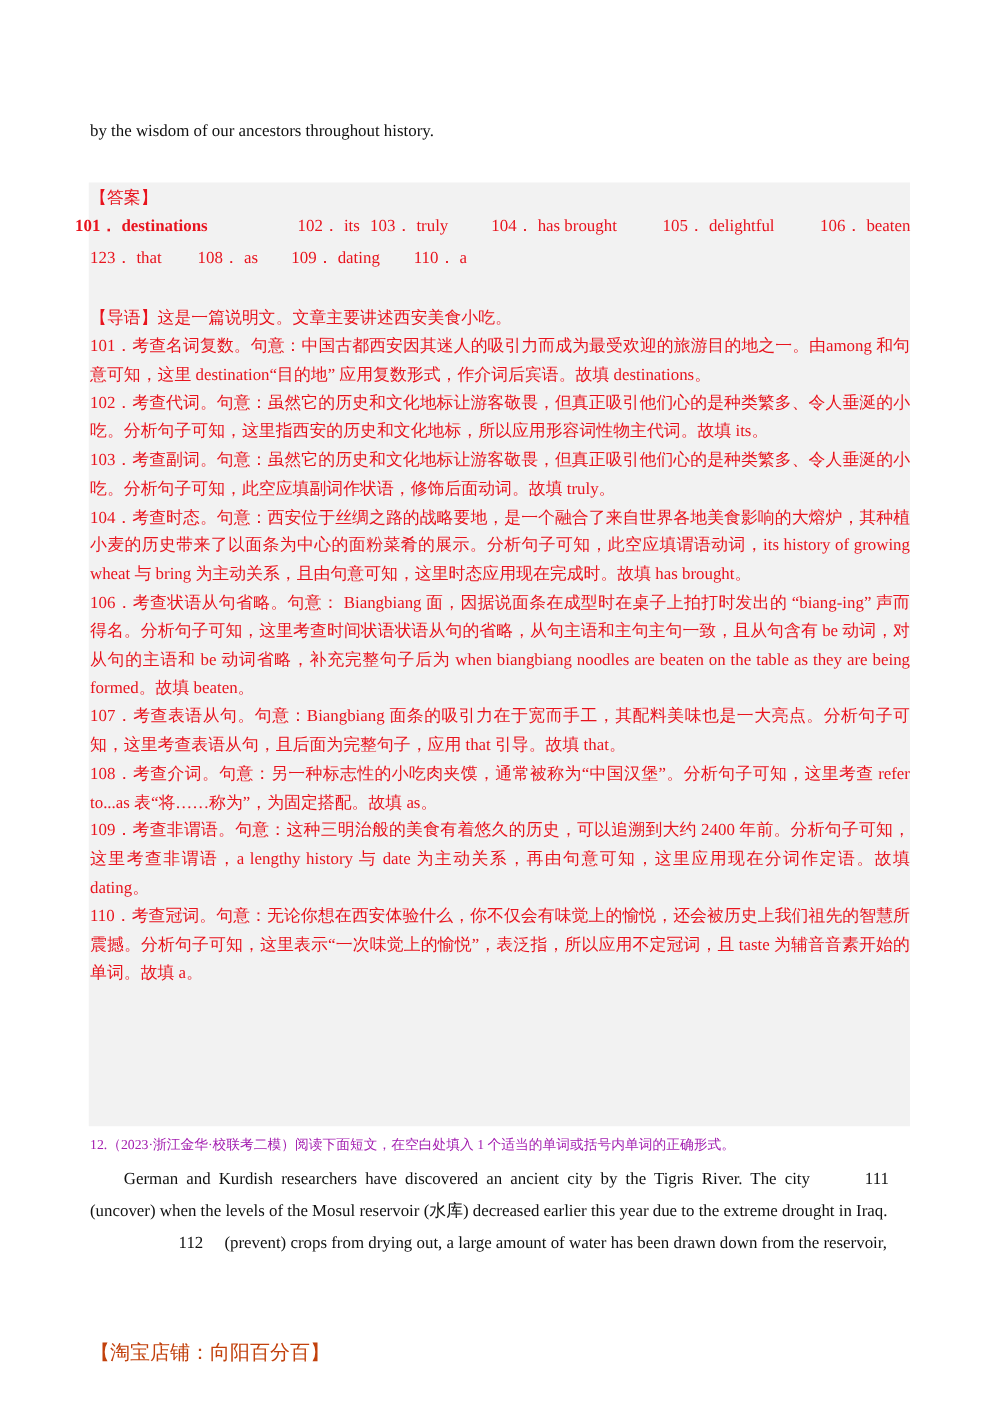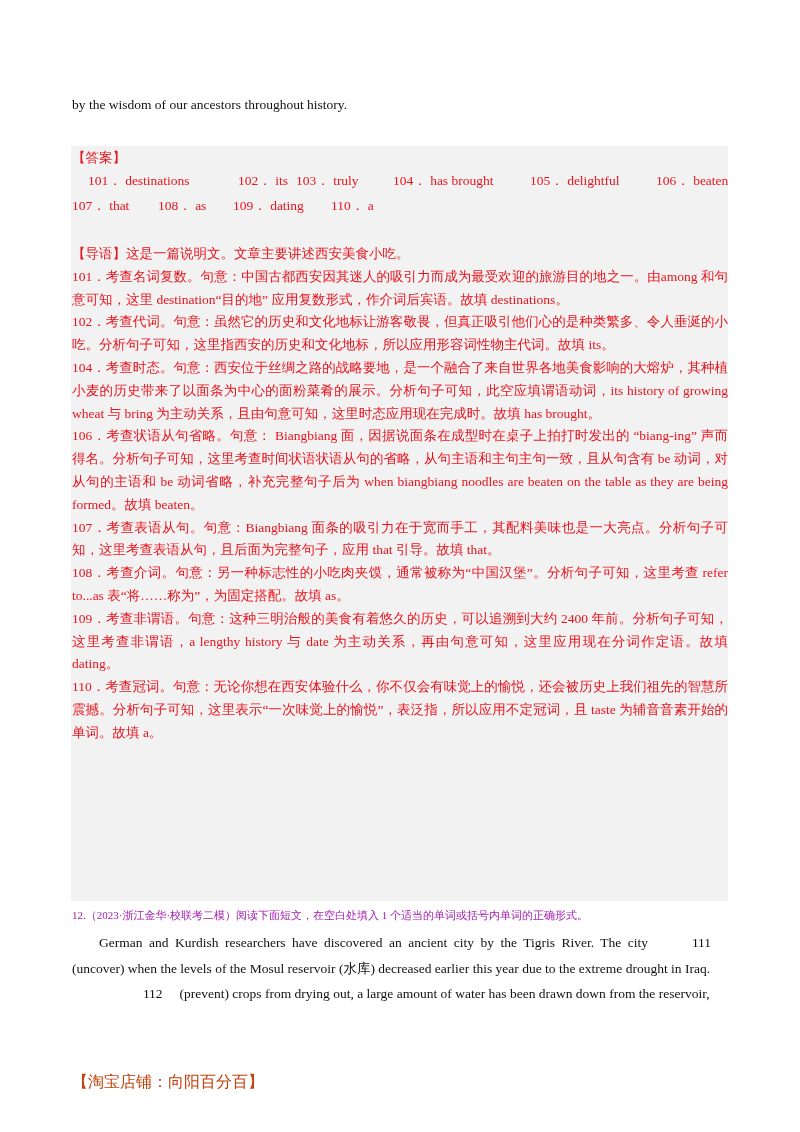--- a/index.html
+++ b/index.html
@@ -35,36 +35,37 @@
 
 <div class="page">
 
   <div class="line" style="top:97px;">by the wisdom of our ancestors throughout history.</div>
 
   <div class="answer-box"></div>
 
   <div class="ans-row" style="top:149px;">【答案】</div>
 
   <div>
-    <div class="ans-row" style="top:172px; left:88px;"><span>101．</span> <span>destinations</span></div>
+    <div class="ans-row" style="top:172px; left:60px;font-weight:bold;"><span>101．</span> <span>destinations</span></div>
     <div class="ans-row" style="top:172px; left:212px;margin-left:26px;"><span>102．</span> <span>its</span></div>
     <div class="ans-row" style="top:172px; left:296px;"><span>103．</span> <span>truly</span></div>
     <div class="ans-row" style="top:172px; left:393px;"><span>104．</span> <span>has brought</span></div>
     <div class="ans-row" style="top:172px; left:530px;"><span>105．</span> <span>delightful</span></div>
     <div class="ans-row" style="top:172px; left:656px;"><span>106．</span> <span>beaten</span></div>
-    <div class="ans-row" style="top:197px; left:72px;"><span>107．</span> <span>that</span></div>
+    <div class="ans-row" style="top:197px; left:72px;"><span>123．</span> <span>that</span></div>
     <div class="ans-row" style="top:197px; left:158px;"><span>108．</span> <span>as</span></div>
     <div class="ans-row" style="top:197px; left:233px;"><span>109．</span> <span>dating</span></div>
     <div class="ans-row" style="top:197px; left:331px;"><span>110．</span> <span>a</span></div>
   </div>
 
   <div class="exp" style="top:243px;">
     <p>【导语】这是一篇说明文。文章主要讲述西安美食小吃。</p>
     <p>101．考查名词复数。句意：中国古都西安因其迷人的吸引力而成为最受欢迎的旅游目的地之一。由among 和句意可知，这里 destination“目的地” 应用复数形式，作介词后宾语。故填 destinations。</p>
     <p>102．考查代词。句意：虽然它的历史和文化地标让游客敬畏，但真正吸引他们心的是种类繁多、令人垂涎的小吃。分析句子可知，这里指西安的历史和文化地标，所以应用形容词性物主代词。故填 its。</p>
+    <p>103．考查副词。句意：虽然它的历史和文化地标让游客敬畏，但真正吸引他们心的是种类繁多、令人垂涎的小吃。分析句子可知，此空应填副词作状语，修饰后面动词。故填 truly。</p>
     <p>104．考查时态。句意：西安位于丝绸之路的战略要地，是一个融合了来自世界各地美食影响的大熔炉，其种植小麦的历史带来了以面条为中心的面粉菜肴的展示。分析句子可知，此空应填谓语动词，its history of growing wheat 与 bring 为主动关系，且由句意可知，这里时态应用现在完成时。故填 has brought。</p>
     <p>106．考查状语从句省略。句意： Biangbiang 面，因据说面条在成型时在桌子上拍打时发出的 “biang-ing” 声而得名。分析句子可知，这里考查时间状语状语从句的省略，从句主语和主句主句一致，且从句含有 be 动词，对从句的主语和 be 动词省略，补充完整句子后为 when biangbiang noodles are beaten on the table as they are being formed。故填 beaten。</p>
     <p>107．考查表语从句。句意：Biangbiang 面条的吸引力在于宽而手工，其配料美味也是一大亮点。分析句子可知，这里考查表语从句，且后面为完整句子，应用 that 引导。故填 that。</p>
     <p>108．考查介词。句意：另一种标志性的小吃肉夹馍，通常被称为“中国汉堡”。分析句子可知，这里考查 refer to...as 表“将……称为”，为固定搭配。故填 as。</p>
     <p>109．考查非谓语。句意：这种三明治般的美食有着悠久的历史，可以追溯到大约 2400 年前。分析句子可知，这里考查非谓语，a lengthy history 与 date 为主动关系，再由句意可知，这里应用现在分词作定语。故填 dating。</p>
     <p>110．考查冠词。句意：无论你想在西安体验什么，你不仅会有味觉上的愉悦，还会被历史上我们祖先的智慧所震撼。分析句子可知，这里表示“一次味觉上的愉悦”，表泛指，所以应用不定冠词，且 taste 为辅音音素开始的单词。故填 a。</p>
   </div>
 
   <div class="q-head">12.（2023·浙江金华·校联考二模）阅读下面短文，在空白处填入 1 个适当的单词或括号内单词的正确形式。</div>
 

